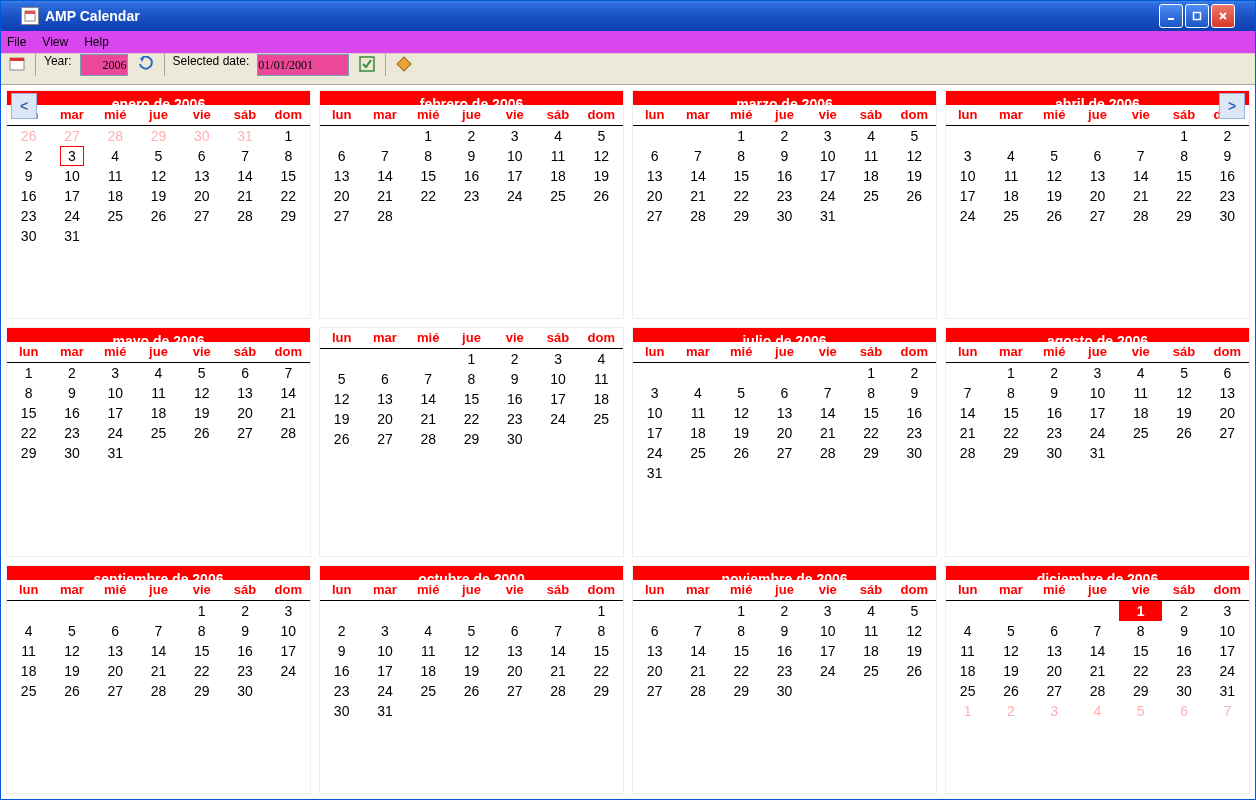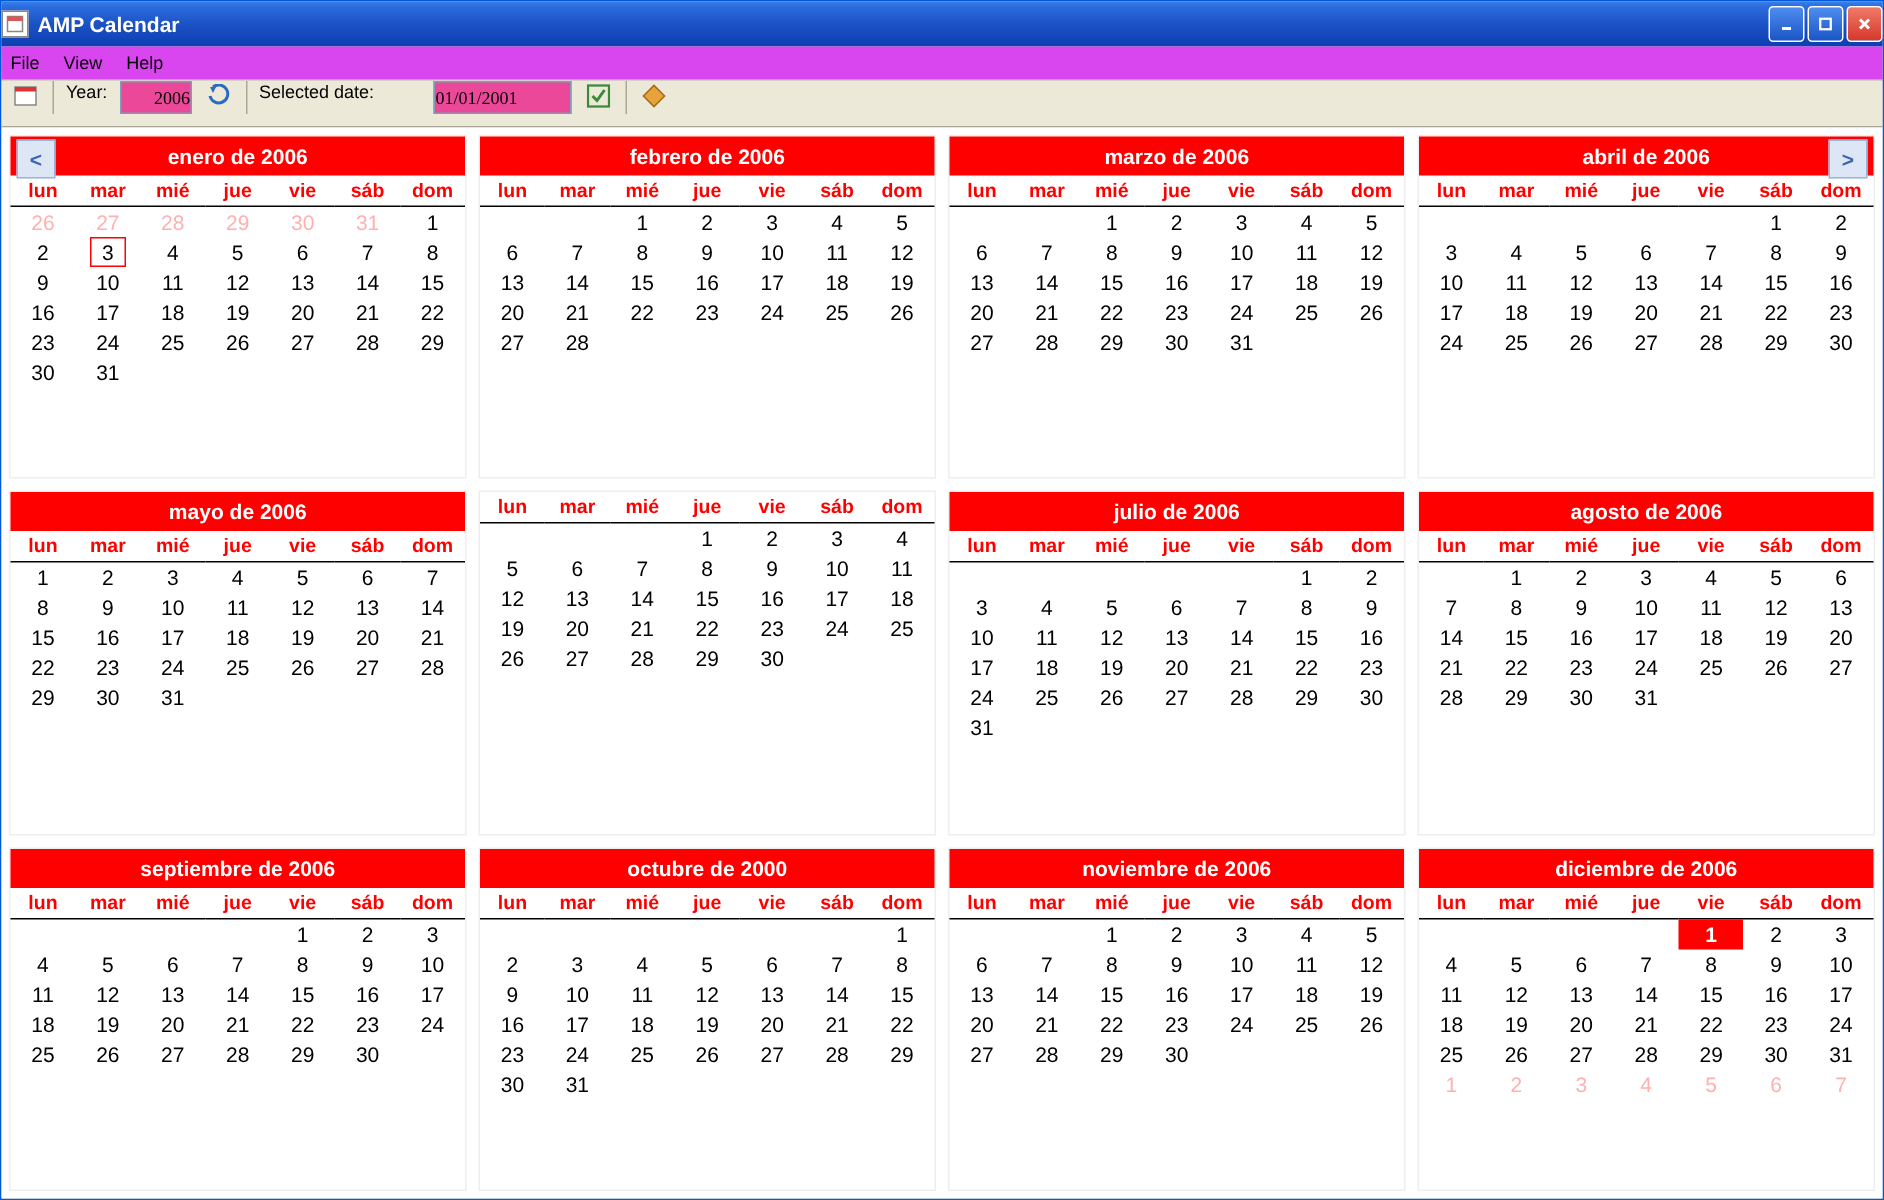--- a/index.html
+++ b/index.html
@@ -1,33 +1,33 @@
 <!DOCTYPE html>
 <html><head>
 <meta charset="utf-8">
 <style>
   html,body{margin:0;padding:0;font-family:Tahoma,Arial,sans-serif;font-size:11px;background:#ece9d8;}
   .window{width:1256px;height:800px;display:flex;flex-direction:column;border:1px solid #0059d6;box-sizing:border-box;}
-  .title-bar{height:30px;background:linear-gradient(to bottom,#3a81e6 0%,#2d6de0 10%,#1b52c4 50%,#0d3eb4 100%);display:flex;align-items:center;color:#fff;font-weight:bold;font-size:14px;padding:0 0;}
+  .title-bar{height:30px;background:linear-gradient(to bottom,#3a81e6 0%,#2d6de0 10%,#1b52c4 50%,#0d3eb4 100%);display:flex;align-items:center;color:#fff;font-weight:bold;font-size:14px;padding:0 20px;}
   .title-bar .icon{width:16px;height:16px;background:#fff;border:1px solid #888;margin-right:6px;display:flex;align-items:center;justify-content:center;}
   .title-bar .icon svg{width:12px;height:12px;}
   .title-bar .spacer{flex:1;}
   .win-btn{width:22px;height:22px;margin-left:2px;border:1px solid #fff;border-radius:3px;display:flex;align-items:center;justify-content:center;font-family:Arial;font-size:12px;color:#fff;}
   .win-btn.min,.win-btn.max{background:linear-gradient(to bottom,#4e8df0,#1a55c6);}
   .win-btn.close{background:linear-gradient(to bottom,#f07a6a,#d5382a);}
   .menu-bar{height:22px;background:#d946ef;display:flex;align-items:center;padding:0 6px;border-bottom:1px solid #d4d0c8;font-size:12px;}
   .menu-bar span{margin-right:16px;cursor:default;}
   .tool-bar{height:30px;background:#ece9d8;display:flex;align-items:flex-start;padding:0 6px;border-bottom:1px solid #aca899;font-size:12px;gap:8px;}
   .tb-sep{width:1px;height:22px;background:#aca899;}
   .tb-icon{width:20px;height:20px;display:flex;align-items:center;justify-content:center;cursor:pointer;}
   input.txt{font-family:Tahoma;font-size:12px;border:1px solid #7f9db9;background:#ec4899;height:18px;padding:1px 0;}
   .content{flex:1;background:#fff;padding:5px;display:flex;flex-direction:column;gap:8px;box-sizing:border-box;position:relative;}
   .row{display:flex;gap:8px;flex:1;}
   .month{flex:1;background:#fff;display:flex;flex-direction:column;border:1px solid #eee;}
-  .month-header{background:#ff0000;color:#fff;font-weight:bold;text-align:center;height:26px;line-height:26px;font-size:14px;}
+  .month-header{background:#ff0000;color:#fff;font-weight:bold;text-align:center;height:14px;line-height:26px;font-size:14px;}
   .dow-row{display:flex;}
   .dow{flex:1;color:#ff0000;font-weight:bold;text-align:center;font-size:13px;border-bottom:1px solid #000;height:20px;line-height:20px;}
   .days{display:flex;flex-wrap:wrap;}
   .cell{width:14.2857%;text-align:center;height:20px;line-height:20px;font-size:14px;color:#000;box-sizing:border-box;}
   .cell.other{color:#ffb0b0;}
   .cell.today{background:#ff0000;color:#fff;font-weight:bold;}
   .cell.boxed .inner{display:inline-block;border:1px solid #ff0000;width:22px;height:18px;line-height:18px;}
   .nav-btn{position:absolute;top:8px;width:24px;height:24px;background:#dce6f5;border:1px solid #9ab5db;display:flex;align-items:center;justify-content:center;color:#3a65b3;font-weight:bold;font-size:14px;cursor:pointer;z-index:10;}
   .nav-prev{left:10px;}
   .nav-next{right:10px;}
@@ -80,21 +80,21 @@
     <span>Year:</span>
     <input class="txt" style="width: 46px; text-align: right;" value="2006">
     <div class="tb-icon">
       <svg width="16" height="16">
           <path d="M4 2 A6 6 0 1 1 2 8" fill="none" stroke="#2a6ac4" stroke-width="2"></path>
           <path d="M2 2 L6 2 L4 6 Z" fill="#2a6ac4"></path>
         </svg>
     </div>
     <div class="tb-sep"></div>
     <span>Selected date:</span>
-    <input class="txt" style="width: 90px; margin-left: 32px;" value="01/01/2001">
+    <input class="txt" style="width: 90px;" value="01/01/2001">
     <div class="tb-icon">
       <svg width="16" height="16">
           <rect x="1" y="1" width="14" height="14" fill="none" stroke="#3a8a3a" stroke-width="1.5"></rect>
           <path d="M4 8 L7 11 L12 4" fill="none" stroke="#3a8a3a" stroke-width="2"></path>
         </svg>
     </div>
     <div class="tb-sep"></div>
     <div class="tb-icon">
       <svg width="16" height="16">
           <rect x="3" y="3" width="10" height="10" fill="#e8a23a" stroke="#a36a1a" transform="rotate(45 8 8)"></rect>

